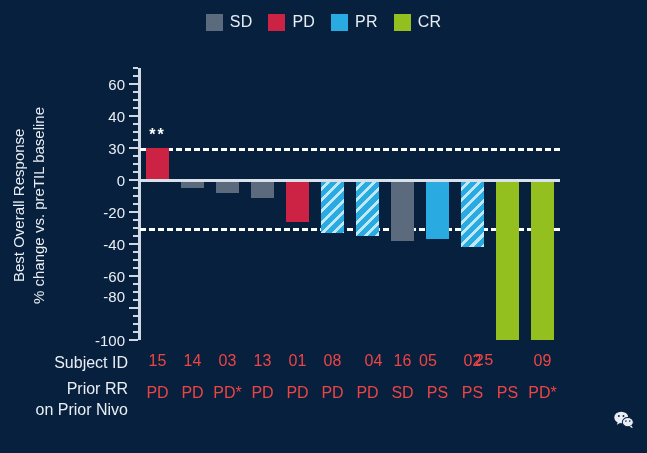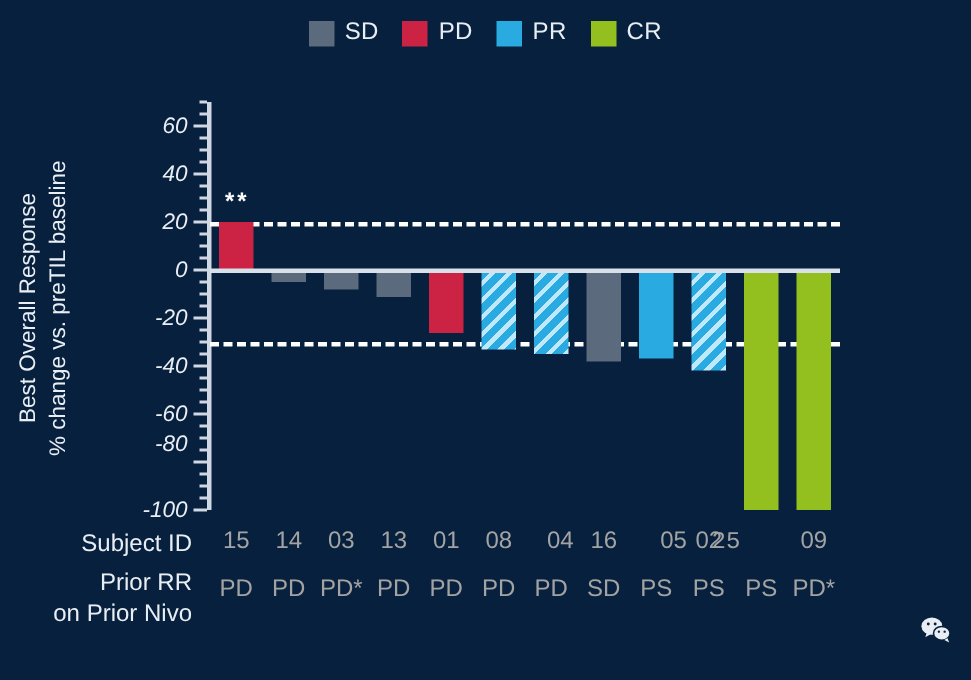--- a/index.html
+++ b/index.html
@@ -86,21 +86,20 @@
   #y-title-l2 { left: 24px; }
 
   
   
   #plot {
     position: absolute;
     left: 140px;
     top: 68px;
     width: 420px;
     height: 272px;
-    font-style: italic;
   }
   #plot-bg {
     position: absolute;
     inset: 0;
     background: #07203d;
   }
 
   
   #y-spine {
     position: absolute;
@@ -178,21 +177,21 @@
     color: #e9eef4;
     line-height: 21px;
   }
   #lbl-subject { position: absolute; right: 6px; top: 0; white-space: nowrap; }
   #lbl-rr-1 { position: absolute; right: 6px; top: 26px; white-space: nowrap; }
   #lbl-rr-2 { position: absolute; right: 6px; top: 47px; white-space: nowrap; }
 
   .cell {
     position: absolute;
     font-size: 16px;
-    color: #a3a3a3;
+    color: #ef4444;
     text-align: center;
     transform: translateX(-50%);
     white-space: nowrap;
   }
   .cell-subject { top: 352px; }
   .cell-rr { top: 384px; }
 
   
   #watermark {
     position: absolute;
@@ -245,21 +244,21 @@
 
   <div id="plot">
     <div id="plot-bg"></div>
     <div id="y-spine"></div>
     <div id="ticks-layer">
         <div class="tick-major" style="top: 15px;"></div>
         <div class="tick-label" style="top: 16px;">60</div>
         <div class="tick-major" style="top: 47px;"></div>
         <div class="tick-label" style="top: 48px;">40</div>
         <div class="tick-major" style="top: 79px;"></div>
-        <div class="tick-label" style="top: 80px;">20</div>
+        <div class="tick-label" style="top: 80px;">30</div>
         <div class="tick-major" style="top: 111px;"></div>
         <div class="tick-label" style="top: 112px;">0</div>
         <div class="tick-major" style="top: 143px;"></div>
         <div class="tick-label" style="top: 144px;">-20</div>
         <div class="tick-major" style="top: 175px;"></div>
         <div class="tick-label" style="top: 176px;">-40</div>
         <div class="tick-major" style="top: 207px;"></div>
         <div class="tick-label" style="top: 208px; margin-left: 28px;">-60</div>
         <div class="tick-major" style="top: 239px;"></div>
         <div class="tick-label" style="top: 228px;">-80</div>
@@ -329,21 +328,21 @@
       <div class="cell cell-subject" style="left: 262.5px;">13</div>
       <div class="cell cell-rr" style="left: 262.5px;">PD</div>
       <div class="cell cell-subject" style="left: 297.5px;">01</div>
       <div class="cell cell-rr" style="left: 297.5px;">PD</div>
       <div class="cell cell-subject" style="left: 332.5px;">08</div>
       <div class="cell cell-rr" style="left: 332.5px;">PD</div>
       <div class="cell cell-subject" style="left: 367.5px; padding-left: 12px;">04</div>
       <div class="cell cell-rr" style="left: 367.5px;">PD</div>
       <div class="cell cell-subject" style="left: 402.5px;">16</div>
       <div class="cell cell-rr" style="left: 402.5px;">SD</div>
-      <div class="cell cell-subject" style="left: 449px; text-align: right;">05</div>
+      <div class="cell cell-subject" style="left: 428px; text-align: right;">05</div>
       <div class="cell cell-rr" style="left: 437.5px;">PS</div>
       <div class="cell cell-subject" style="left: 472.5px;">02</div>
       <div class="cell cell-rr" style="left: 472.5px;">PS</div>
       <div class="cell cell-subject" style="left: 484px; font-family: Liberation Mono, monospace;">25</div>
       <div class="cell cell-rr" style="left: 507.5px;">PS</div>
       <div class="cell cell-subject" style="left: 542.5px;">09</div>
       <div class="cell cell-rr" style="left: 542.5px;">PD*</div>
     </div>
 
   <div id="watermark">

